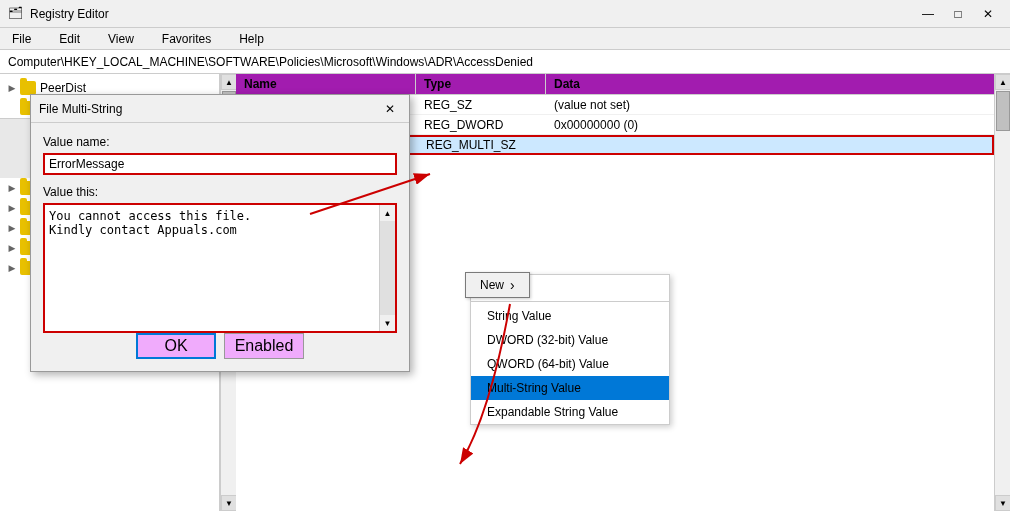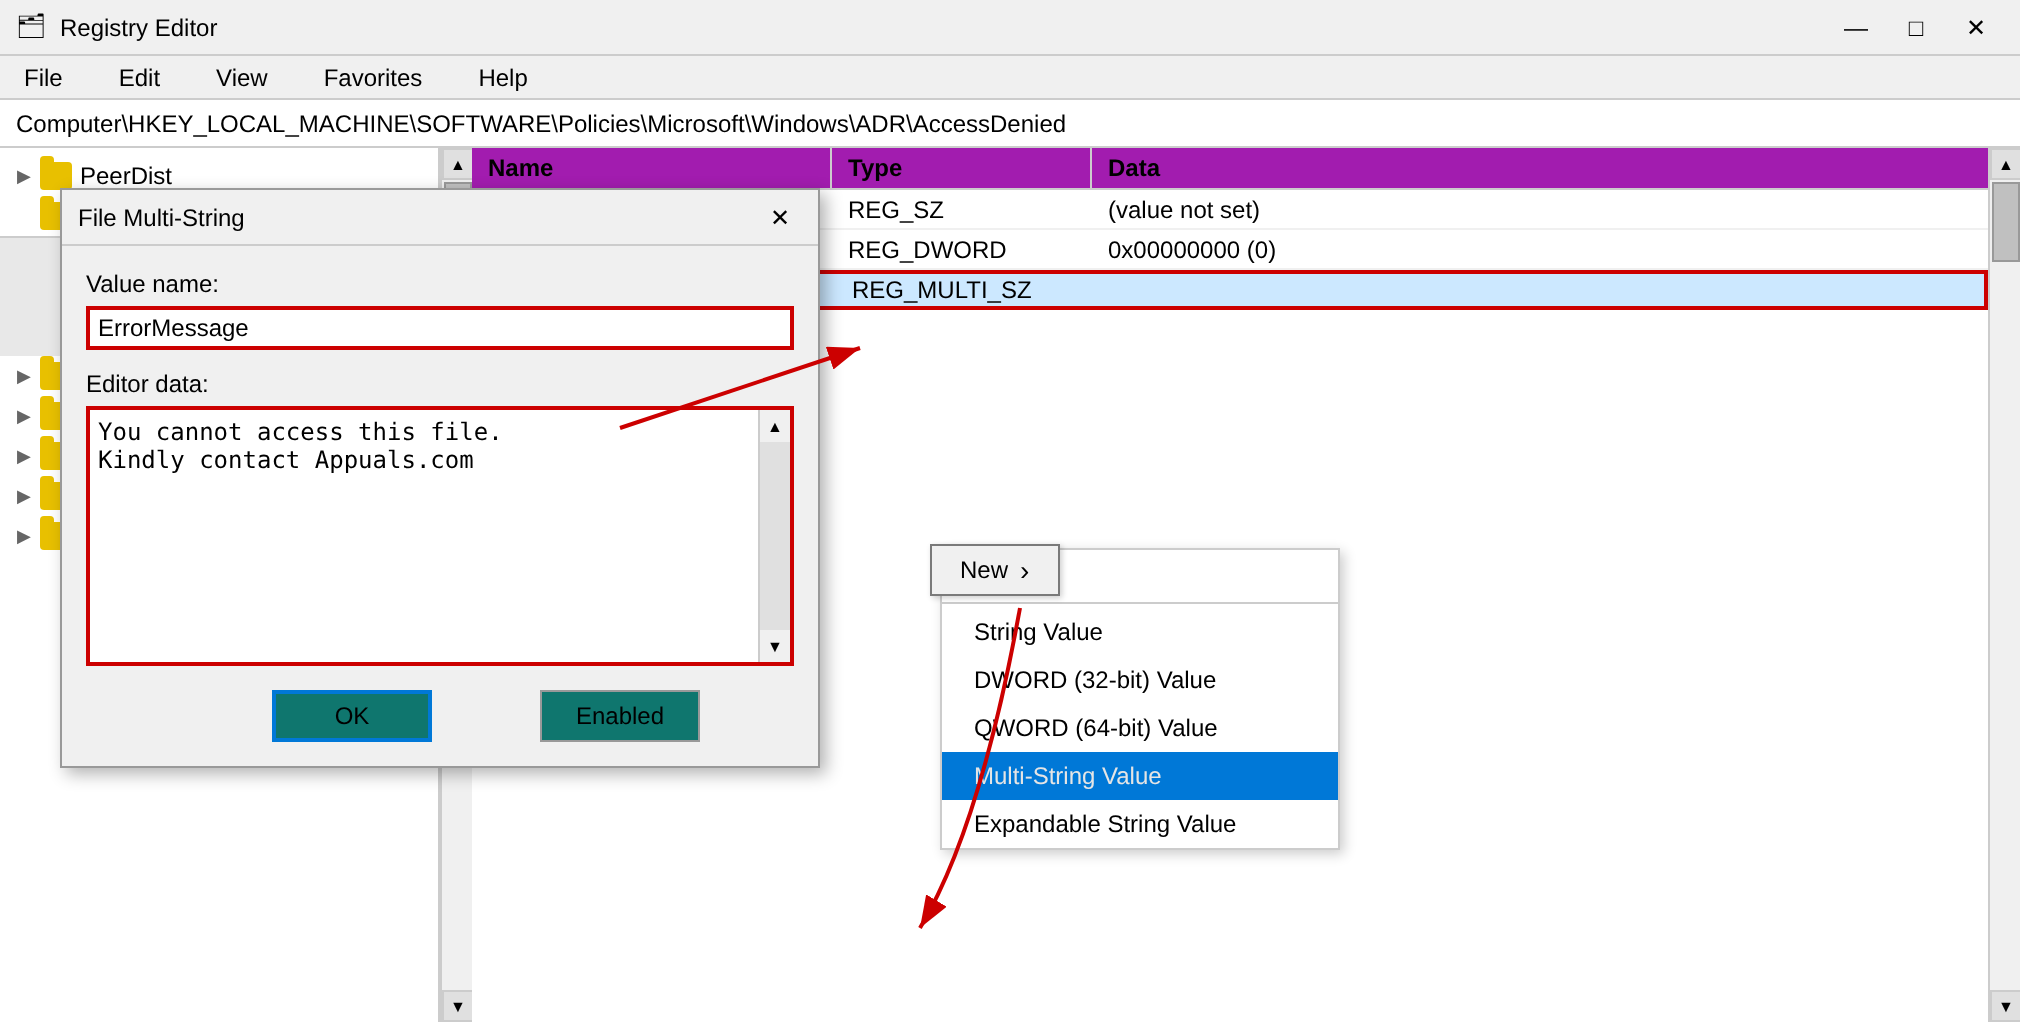--- a/index.html
+++ b/index.html
@@ -243,21 +243,20 @@
       font-size: 12px;
       background: white;
       outline: none;
       margin-bottom: 10px;
     }
     .dialog-textarea-container {
       position: relative;
       border: 1px solid #7a7a7a;
       background: white;
       height: 130px;
-      margin-bottom: 12px;
     }
     .dialog-textarea {
       width: 100%;
       height: 100%;
       border: none;
       padding: 4px;
       font-size: 12px;
       resize: none;
       outline: none;
       overflow-y: auto;
@@ -291,27 +290,26 @@
 
     .dialog-buttons {
       display: flex;
       justify-content: center;
       gap: 8px;
     }
     .dialog-btn {
       width: 80px;
       height: 26px;
       border: 1px solid #999;
-      background: #0f766e;
-      cursor: pointer;
-      font-size: 12px;
-      display: flex;
-      align-items: center;
-      justify-content: center;
-      margin-left: 46px;
+      background: #f0abfc;
+      cursor: pointer;
+      font-size: 16px;
+      display: flex;
+      align-items: center;
+      justify-content: center;
     }
     .dialog-btn.primary {
       border: 2px solid #0078d7;
     }
 
     
     .context-menu {
       position: absolute;
       top: 200px;
       left: 470px;
@@ -320,21 +318,21 @@
       box-shadow: 2px 2px 6px rgba(0,0,0,0.2);
       z-index: 20;
       min-width: 200px;
     }
     .context-menu-item {
       padding: 5px 16px;
       font-size: 12px;
       cursor: pointer;
       white-space: nowrap;
     }
-    .context-menu-item.highlighted { background: #0078d7; color: #e5e5e5; }
+    .context-menu-item.highlighted { background: #0078d7; color: #000000; }
     .context-menu-divider { border-top: 1px solid #ccc; margin: 2px 0; }
 
     
     .annotation-layer {
       position: absolute;
       top: 0;
       left: 0;
       width: 100%;
       height: 100%;
       pointer-events: none;
@@ -500,21 +498,21 @@
 
   <div class="dialog">
     <div class="dialog-title-bar">
       <span class="dialog-title">File Multi-String</span>
       <button class="dialog-close-btn">✕</button>
     </div>
     <div class="dialog-body">
       <div class="dialog-label">Value name:</div>
       <input class="dialog-input" type="text" value="ErrorMessage" style="border: 2px solid rgb(204, 0, 0);">
 
-      <div class="dialog-label">Editor data:</div>
+      <div class="dialog-label">Value this:</div>
       <div class="dialog-textarea-container" style="border: 2px solid #cc0000;">
         <textarea class="dialog-textarea" style="width: calc(100% - 16px);">You cannot access this file.
 Kindly contact Appuals.com</textarea>
         <div class="dialog-scrollbar">
           <div class="scrollbar-arrow">▲</div>
           <div class="scrollbar-track"></div>
           <div class="scrollbar-arrow">▼</div>
         </div>
       </div>
 

